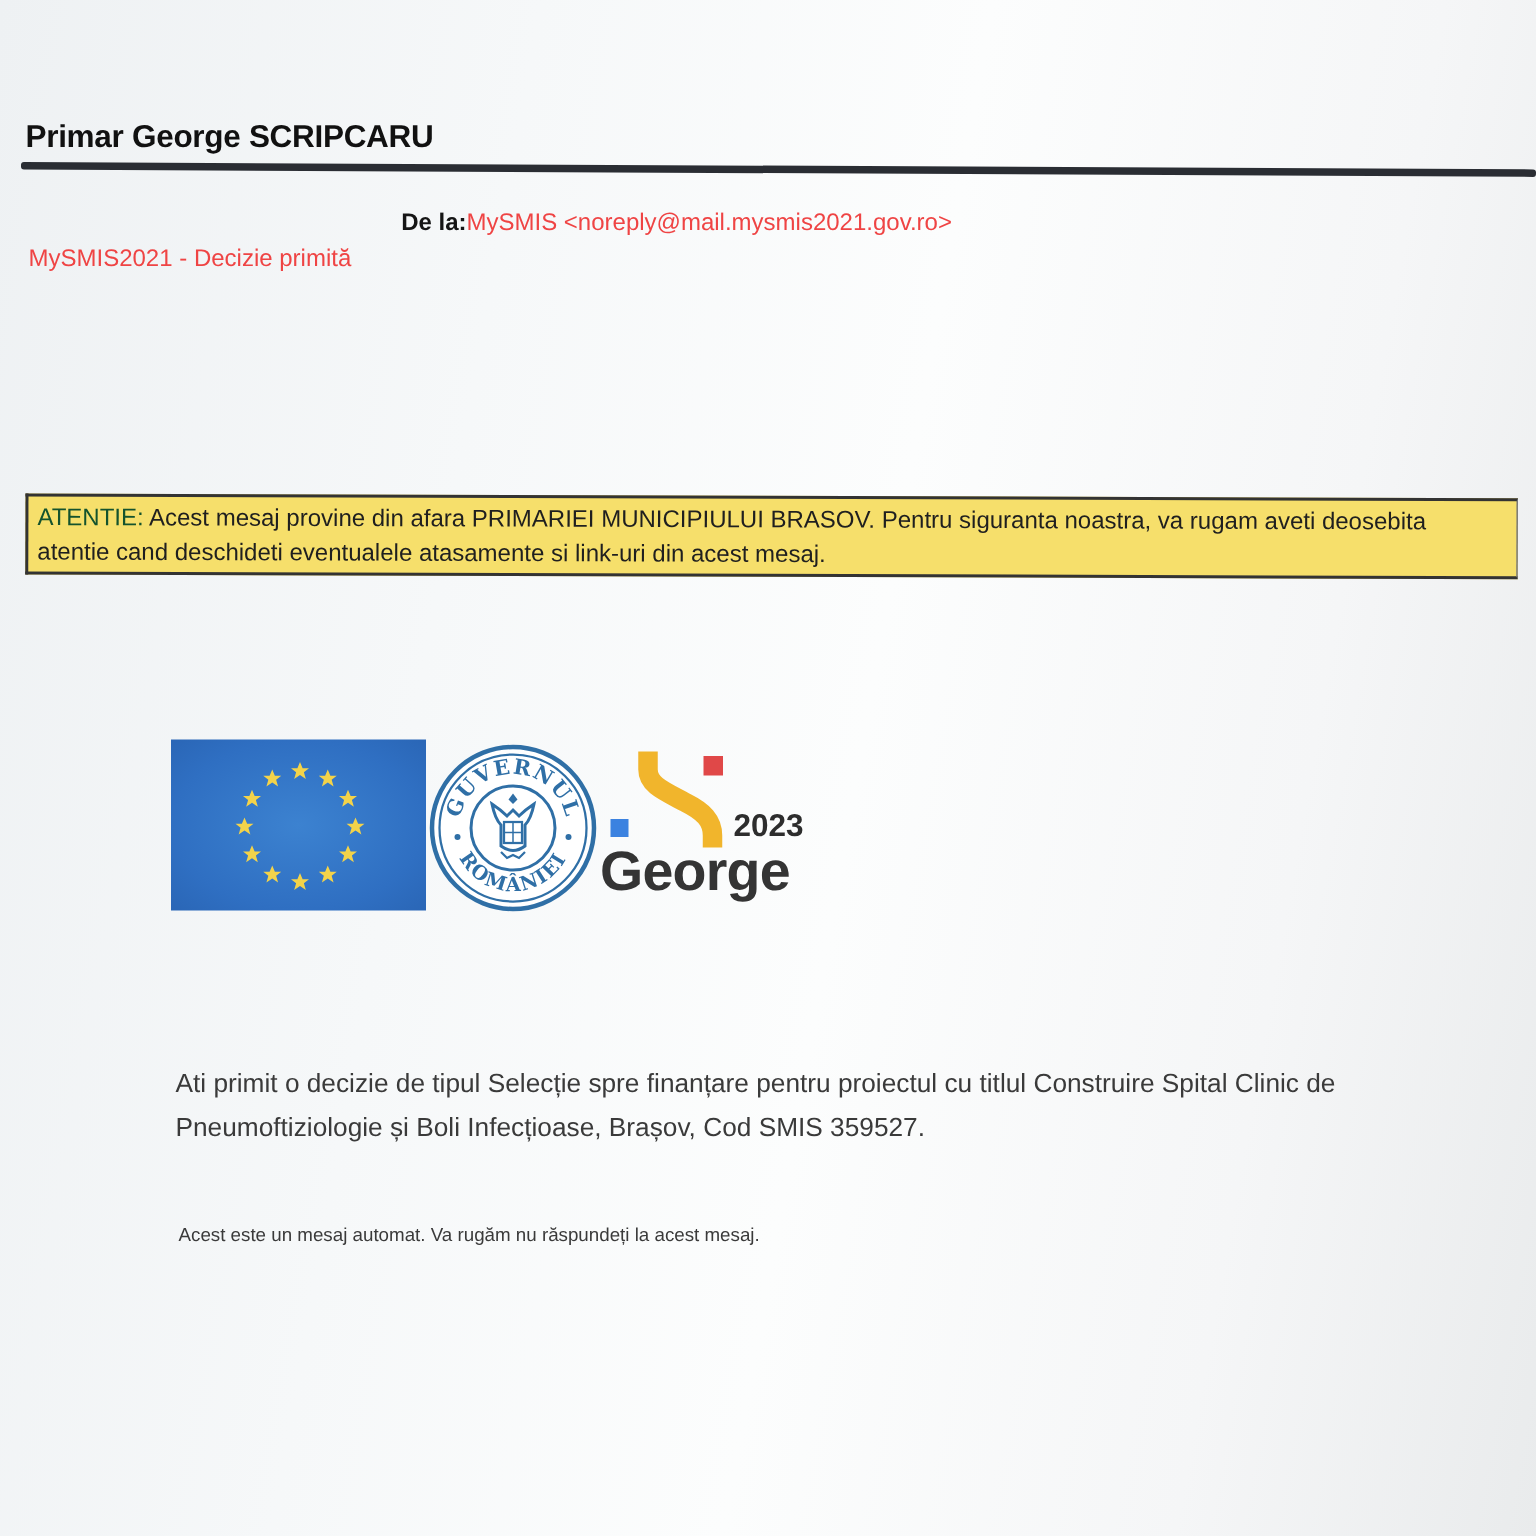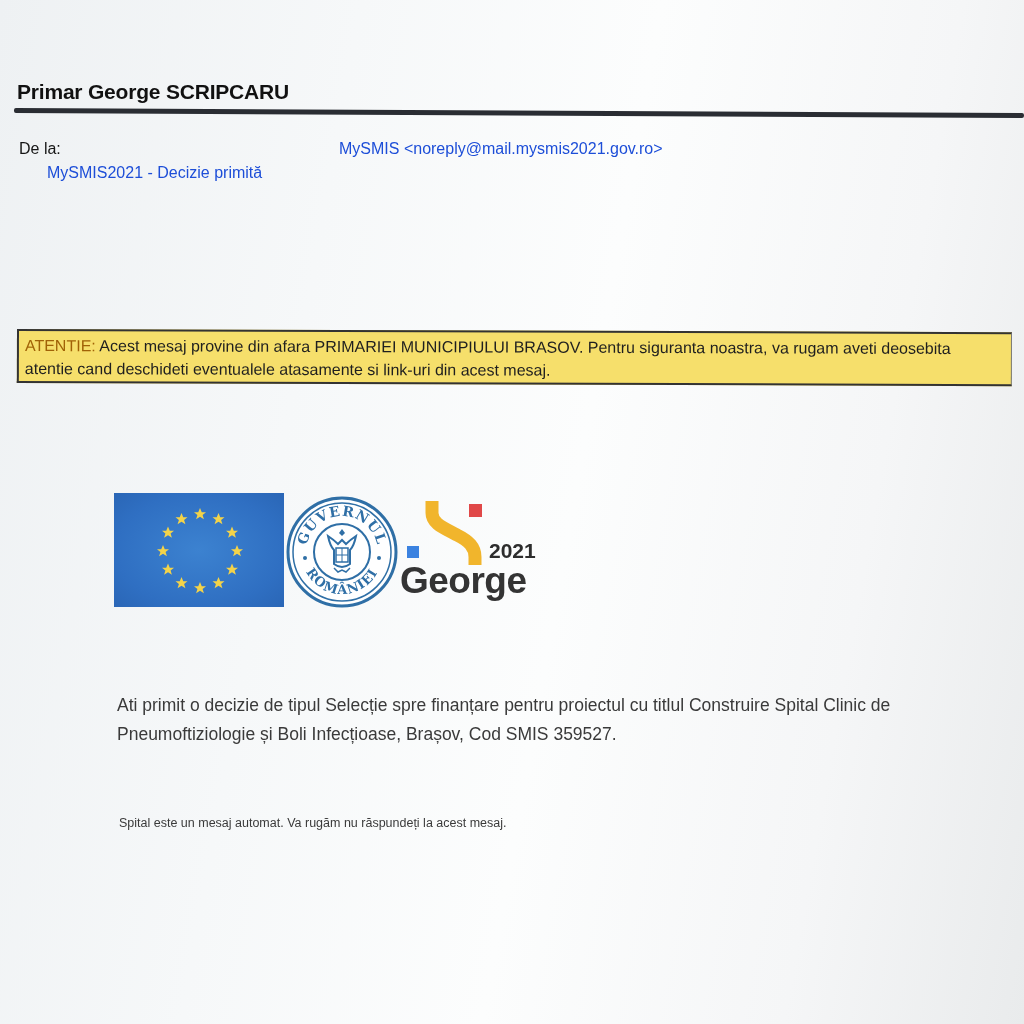--- a/index.html
+++ b/index.html
@@ -43,49 +43,49 @@
       left: 19px; top: 137px;
       width: 980px;
     }
     .meta-row {
       display: flex;
       height: 24px;
       align-items: center;
     }
     .meta-label {
       width: 292px;
-      font-weight: normal;
+      font-weight: bold;
       font-size: 16px;
       color: #151515;
+      text-align: right;
     }
     .meta-value {
       font-size: 16px;
-      color: #1d4ed8;
-      margin-left: 28px;
+      color: #ef4444;
     }
     .warning {
       position: absolute;
       left: 17px; top: 329px;
       width: 995px;
       height: 54px;
       background: #f6df6b;
       border-top: 2px solid #333;
       border-bottom: 2px solid #333;
       border-left: 2px solid #333;
       border-right: 1px solid #777;
       box-sizing: border-box;
       padding: 3px 8px 0 6px;
       font-size: 16px;
       line-height: 23px;
       color: #1f1f1f;
       transform: rotate(0.18deg);
       transform-origin: left top;
     }
     .warning-prefix {
-      color: #a16207;
+      color: #14532d;
     }
     .logos {
       position: absolute;
       left: 114px; top: 493px;
       width: 440px; height: 120px;
     }
     .eu-flag {
       position: absolute;
       left: 0; top: 0;
       width: 170px; height: 114px;
@@ -113,21 +113,21 @@
     .mysmis-word {
       position: absolute;
       left: 286px; top: 67px;
       font-weight: bold;
       font-size: 37px;
       color: #343434;
       letter-spacing: -0.5px;
     }
     .body-text {
       position: absolute;
-      left: 117px; top: 691px;
+      left: 117px; top: 708px;
       width: 820px;
       font-size: 17.5px;
       line-height: 29px;
       color: #3a3a3a;
     }
     .footer-note {
       position: absolute;
       left: 119px; top: 816px;
       font-size: 12.5px;
       color: #3a3a3a;
@@ -205,20 +205,20 @@
       </svg>
     </div>
 
     <div class="mysmis-logo">
       <svg width="160" height="118" viewBox="0 0 160 118">
         <path d="M35,8 L35,20 C35,30 45,34 60,42 C72,48 78,54 78,64 L78,72" fill="none" stroke="#f1b52c" stroke-width="13" stroke-linecap="butt"></path>
         <rect x="72" y="11" width="13" height="13" fill="#e04848"></rect>
         <rect x="10" y="53" width="12" height="12" fill="#3b82e0"></rect>
       </svg>
     </div>
-    <div class="mysmis-year">2021</div>
+    <div class="mysmis-year">2023</div>
     <div class="mysmis-word">George</div>
   </div>
 
   <div class="body-text">Ati primit o decizie de tipul Selecție spre finanțare pentru proiectul cu titlul Construire Spital Clinic de Pneumoftiziologie și Boli Infecțioase, Brașov, Cod SMIS 359527.</div>
-  <div class="footer-note">Spital este un mesaj automat. Va rugăm nu răspundeți la acest mesaj.</div>
+  <div class="footer-note">Acest este un mesaj automat. Va rugăm nu răspundeți la acest mesaj.</div>
 
 </div>
 
 </body></html>

